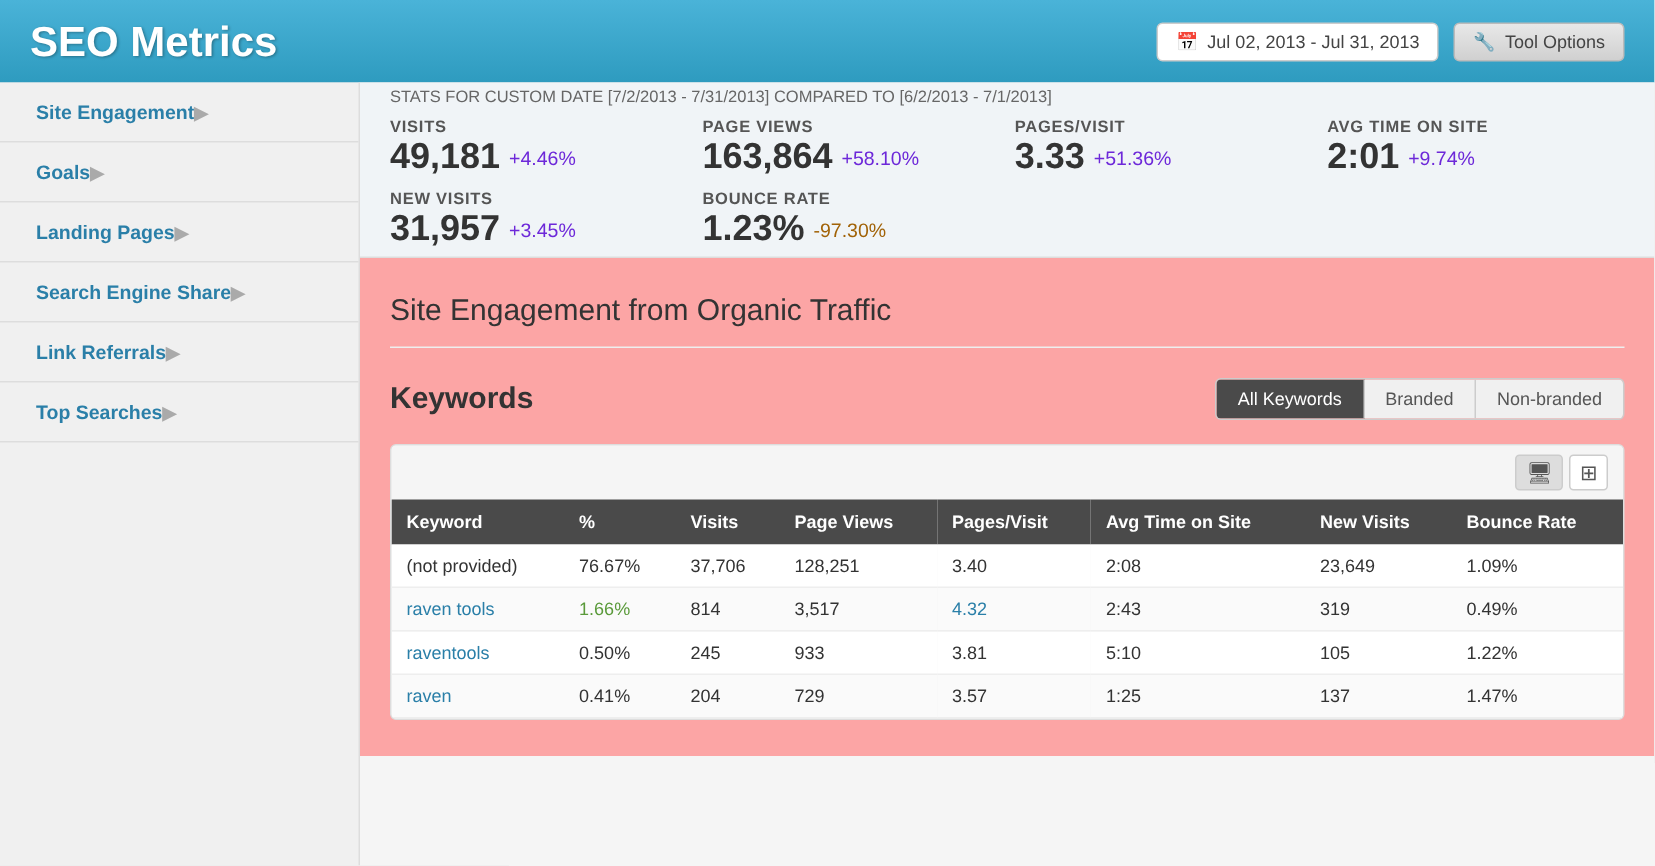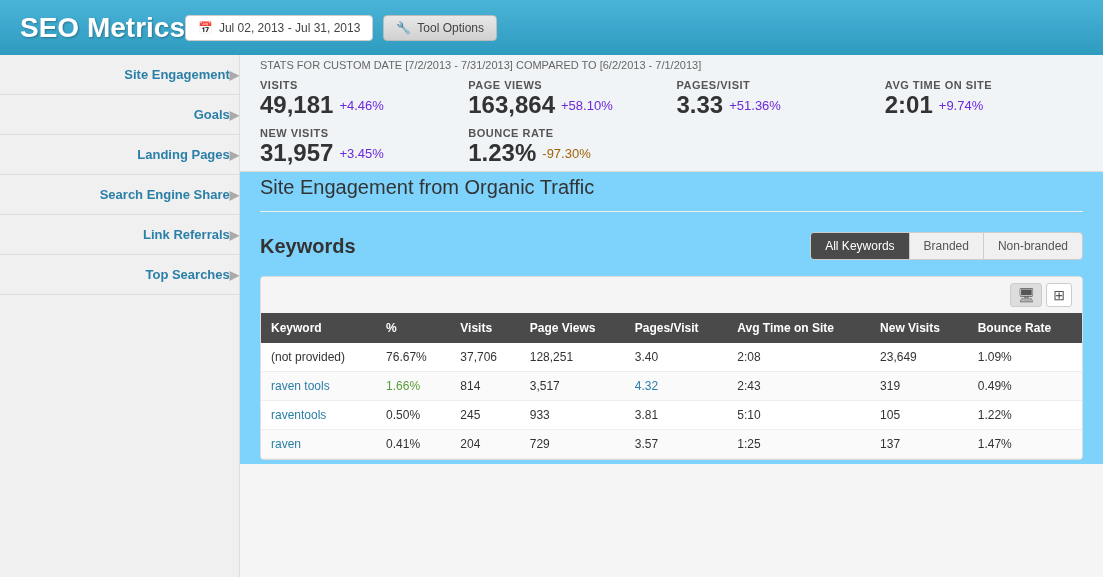--- a/index.html
+++ b/index.html
@@ -4,20 +4,21 @@
   <style>
     * { box-sizing: border-box; margin: 0; padding: 0; }
     body { font-family: Arial, Helvetica, sans-serif; font-size: 13px; background: #e8e8e8; color: #333; }
 
     
     .header {
       background: linear-gradient(to bottom, #4ab3d8, #2e9bbf);
       padding: 22px 20px;
       display: flex;
       align-items: center;
+      justify-content: space-between;
       height: 55px;
     }
     .header-title {
       color: white;
       font-size: 28px;
       font-weight: bold;
       text-shadow: 1px 1px 2px rgba(0,0,0,0.3);
     }
     .header-right {
       display: flex;
@@ -58,22 +59,22 @@
     
     .sidebar {
       width: 240px;
       background: #f0f0f0;
       border-right: 1px solid #ddd;
       flex-shrink: 0;
     }
     .sidebar-item {
       display: flex;
       align-items: center;
-      justify-content: flex-end;
-      padding: 12px 0;
+      justify-content: flex-start;
+      padding: 12px 24px;
       border-bottom: 1px solid #ddd;
       cursor: pointer;
       color: #2a7fa8;
       font-weight: bold;
       font-size: 13px;
     }
     .sidebar-chevron {
       color: #aaa;
       font-size: 12px;
     }
@@ -129,22 +130,22 @@
       font-weight: normal;
     }
     .stat-change.negative {
       font-size: 13px;
       color: #a16207;
       font-weight: normal;
     }
 
     
     .content-area {
-      padding: 4px 20px;
-      background: #7dd3fc;
+      padding: 24px 20px;
+      background: #fca5a5;
       margin: 0;
     }
     .section-title {
       font-size: 20px;
       color: #333;
       font-weight: normal;
       padding-bottom: 12px;
       border-bottom: 1px solid #eee;
       margin-bottom: 20px;
     }

